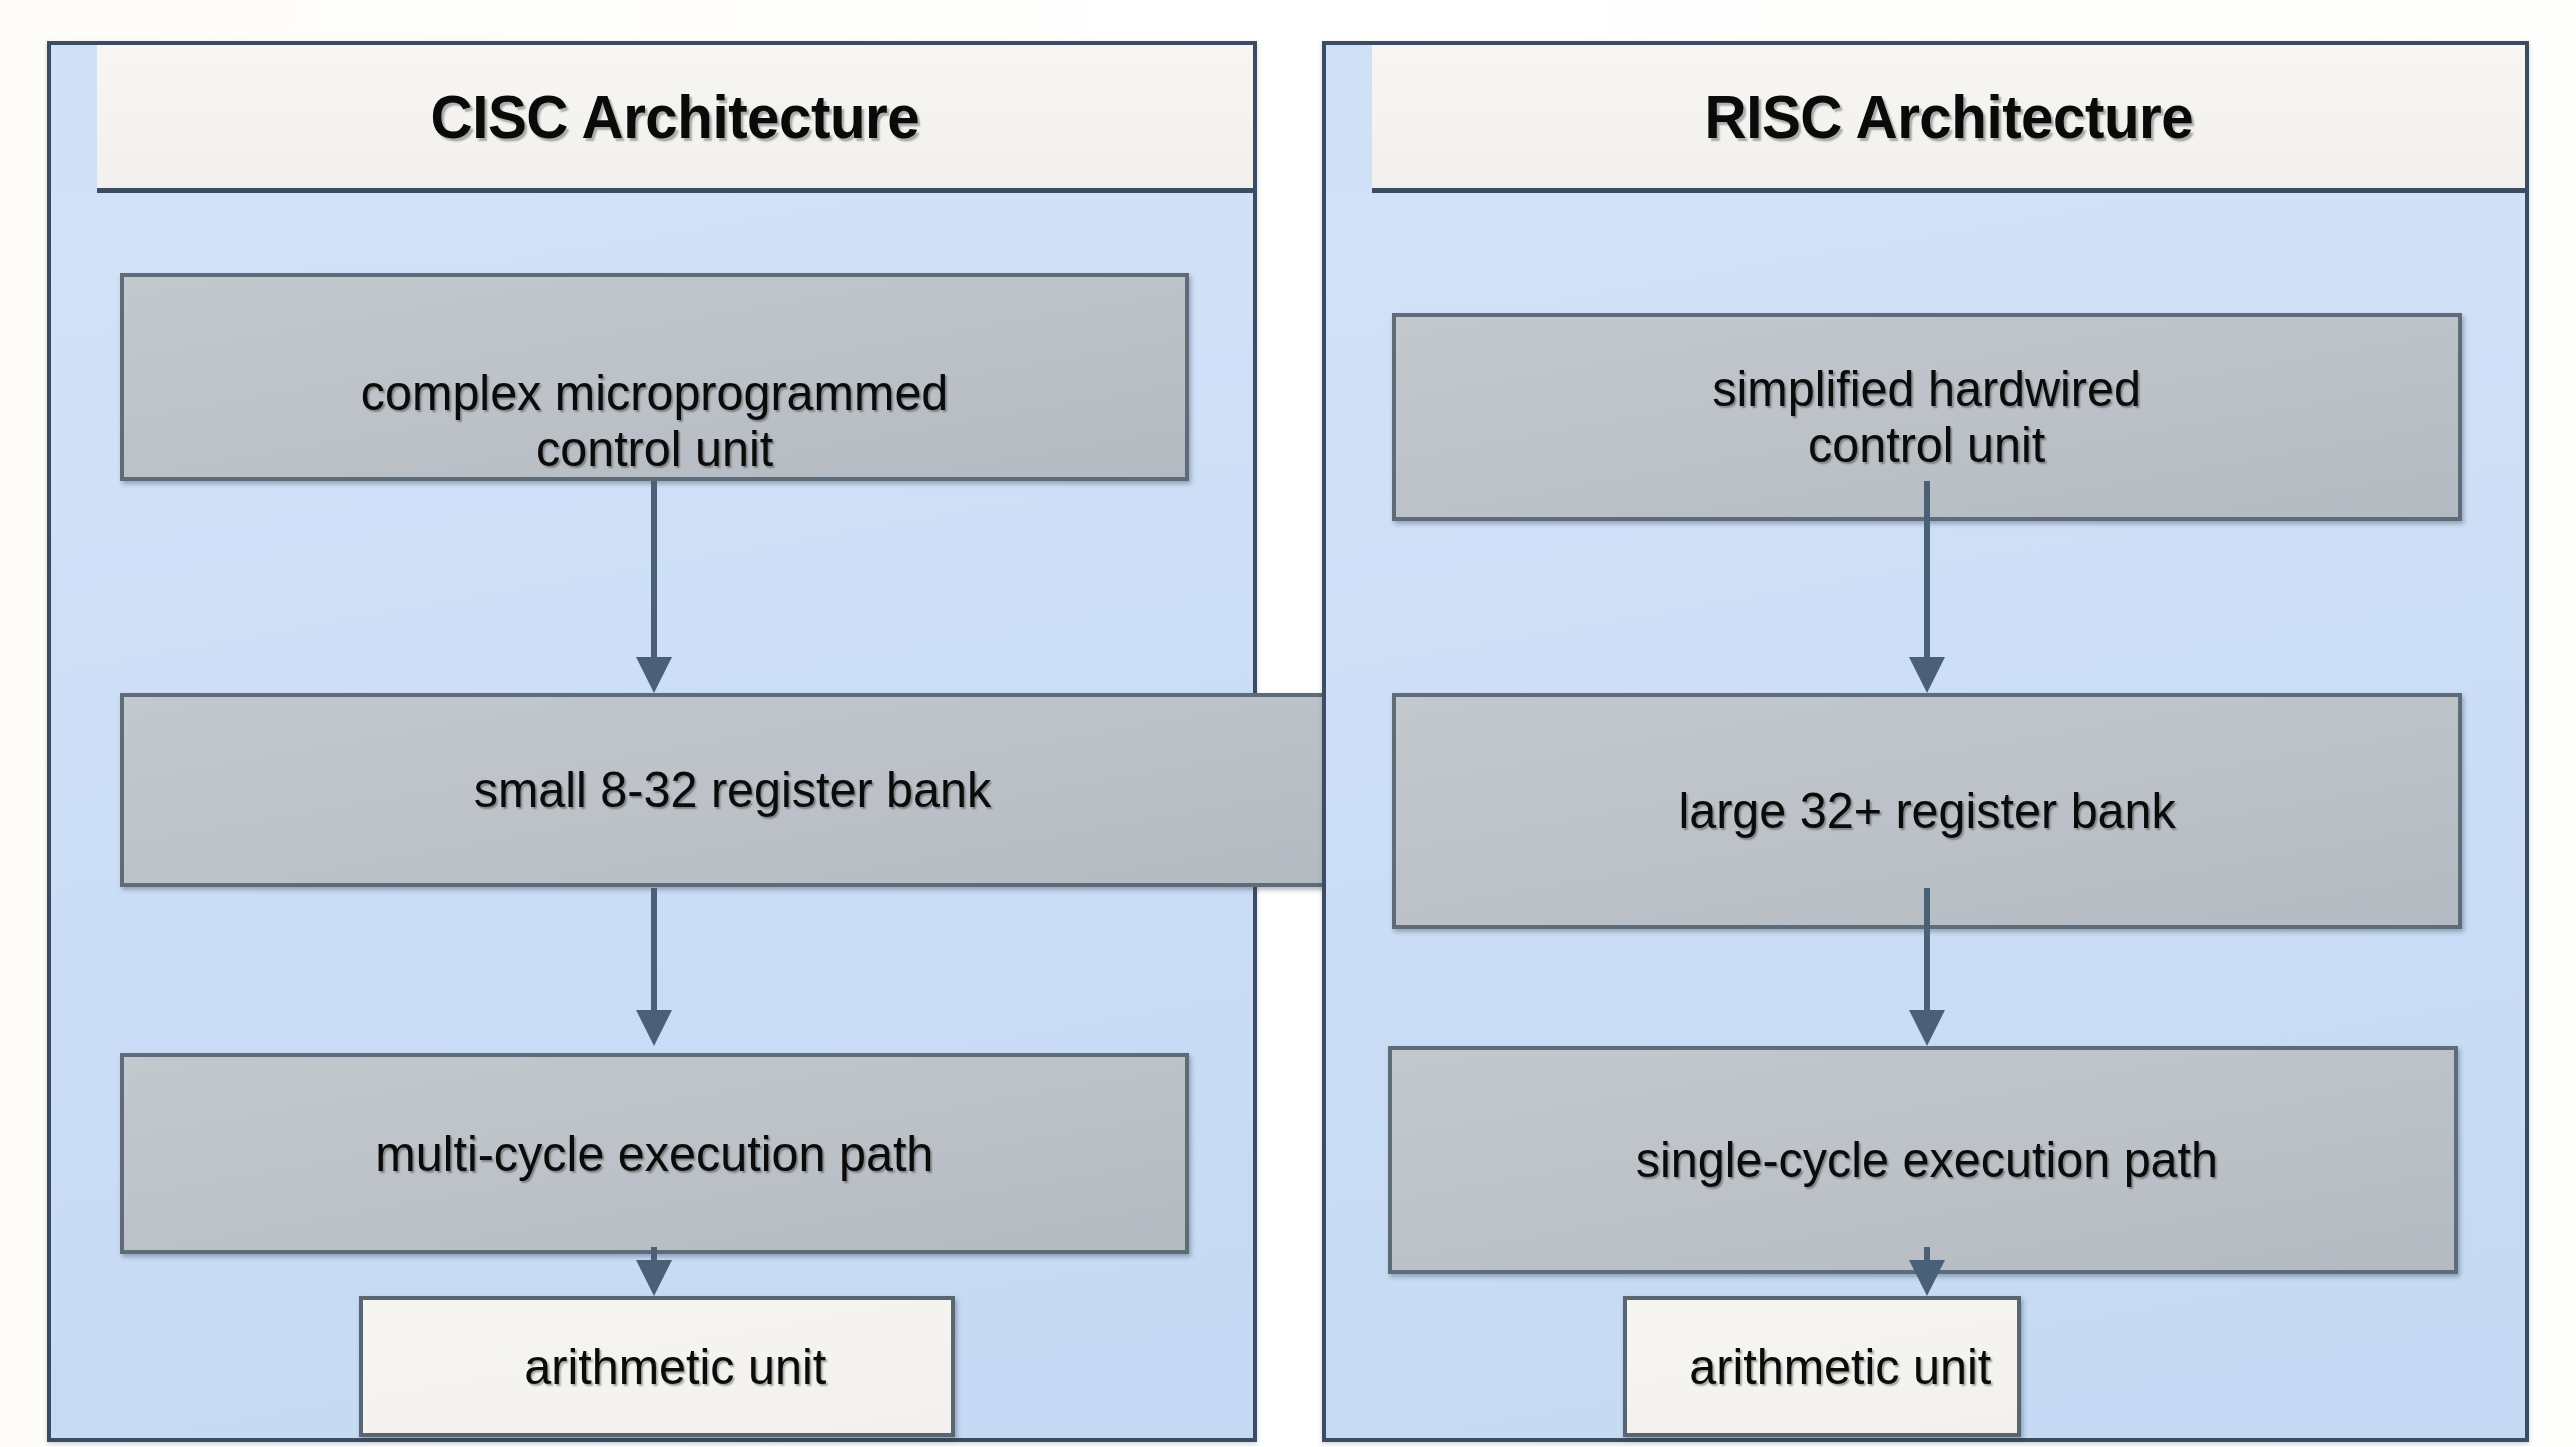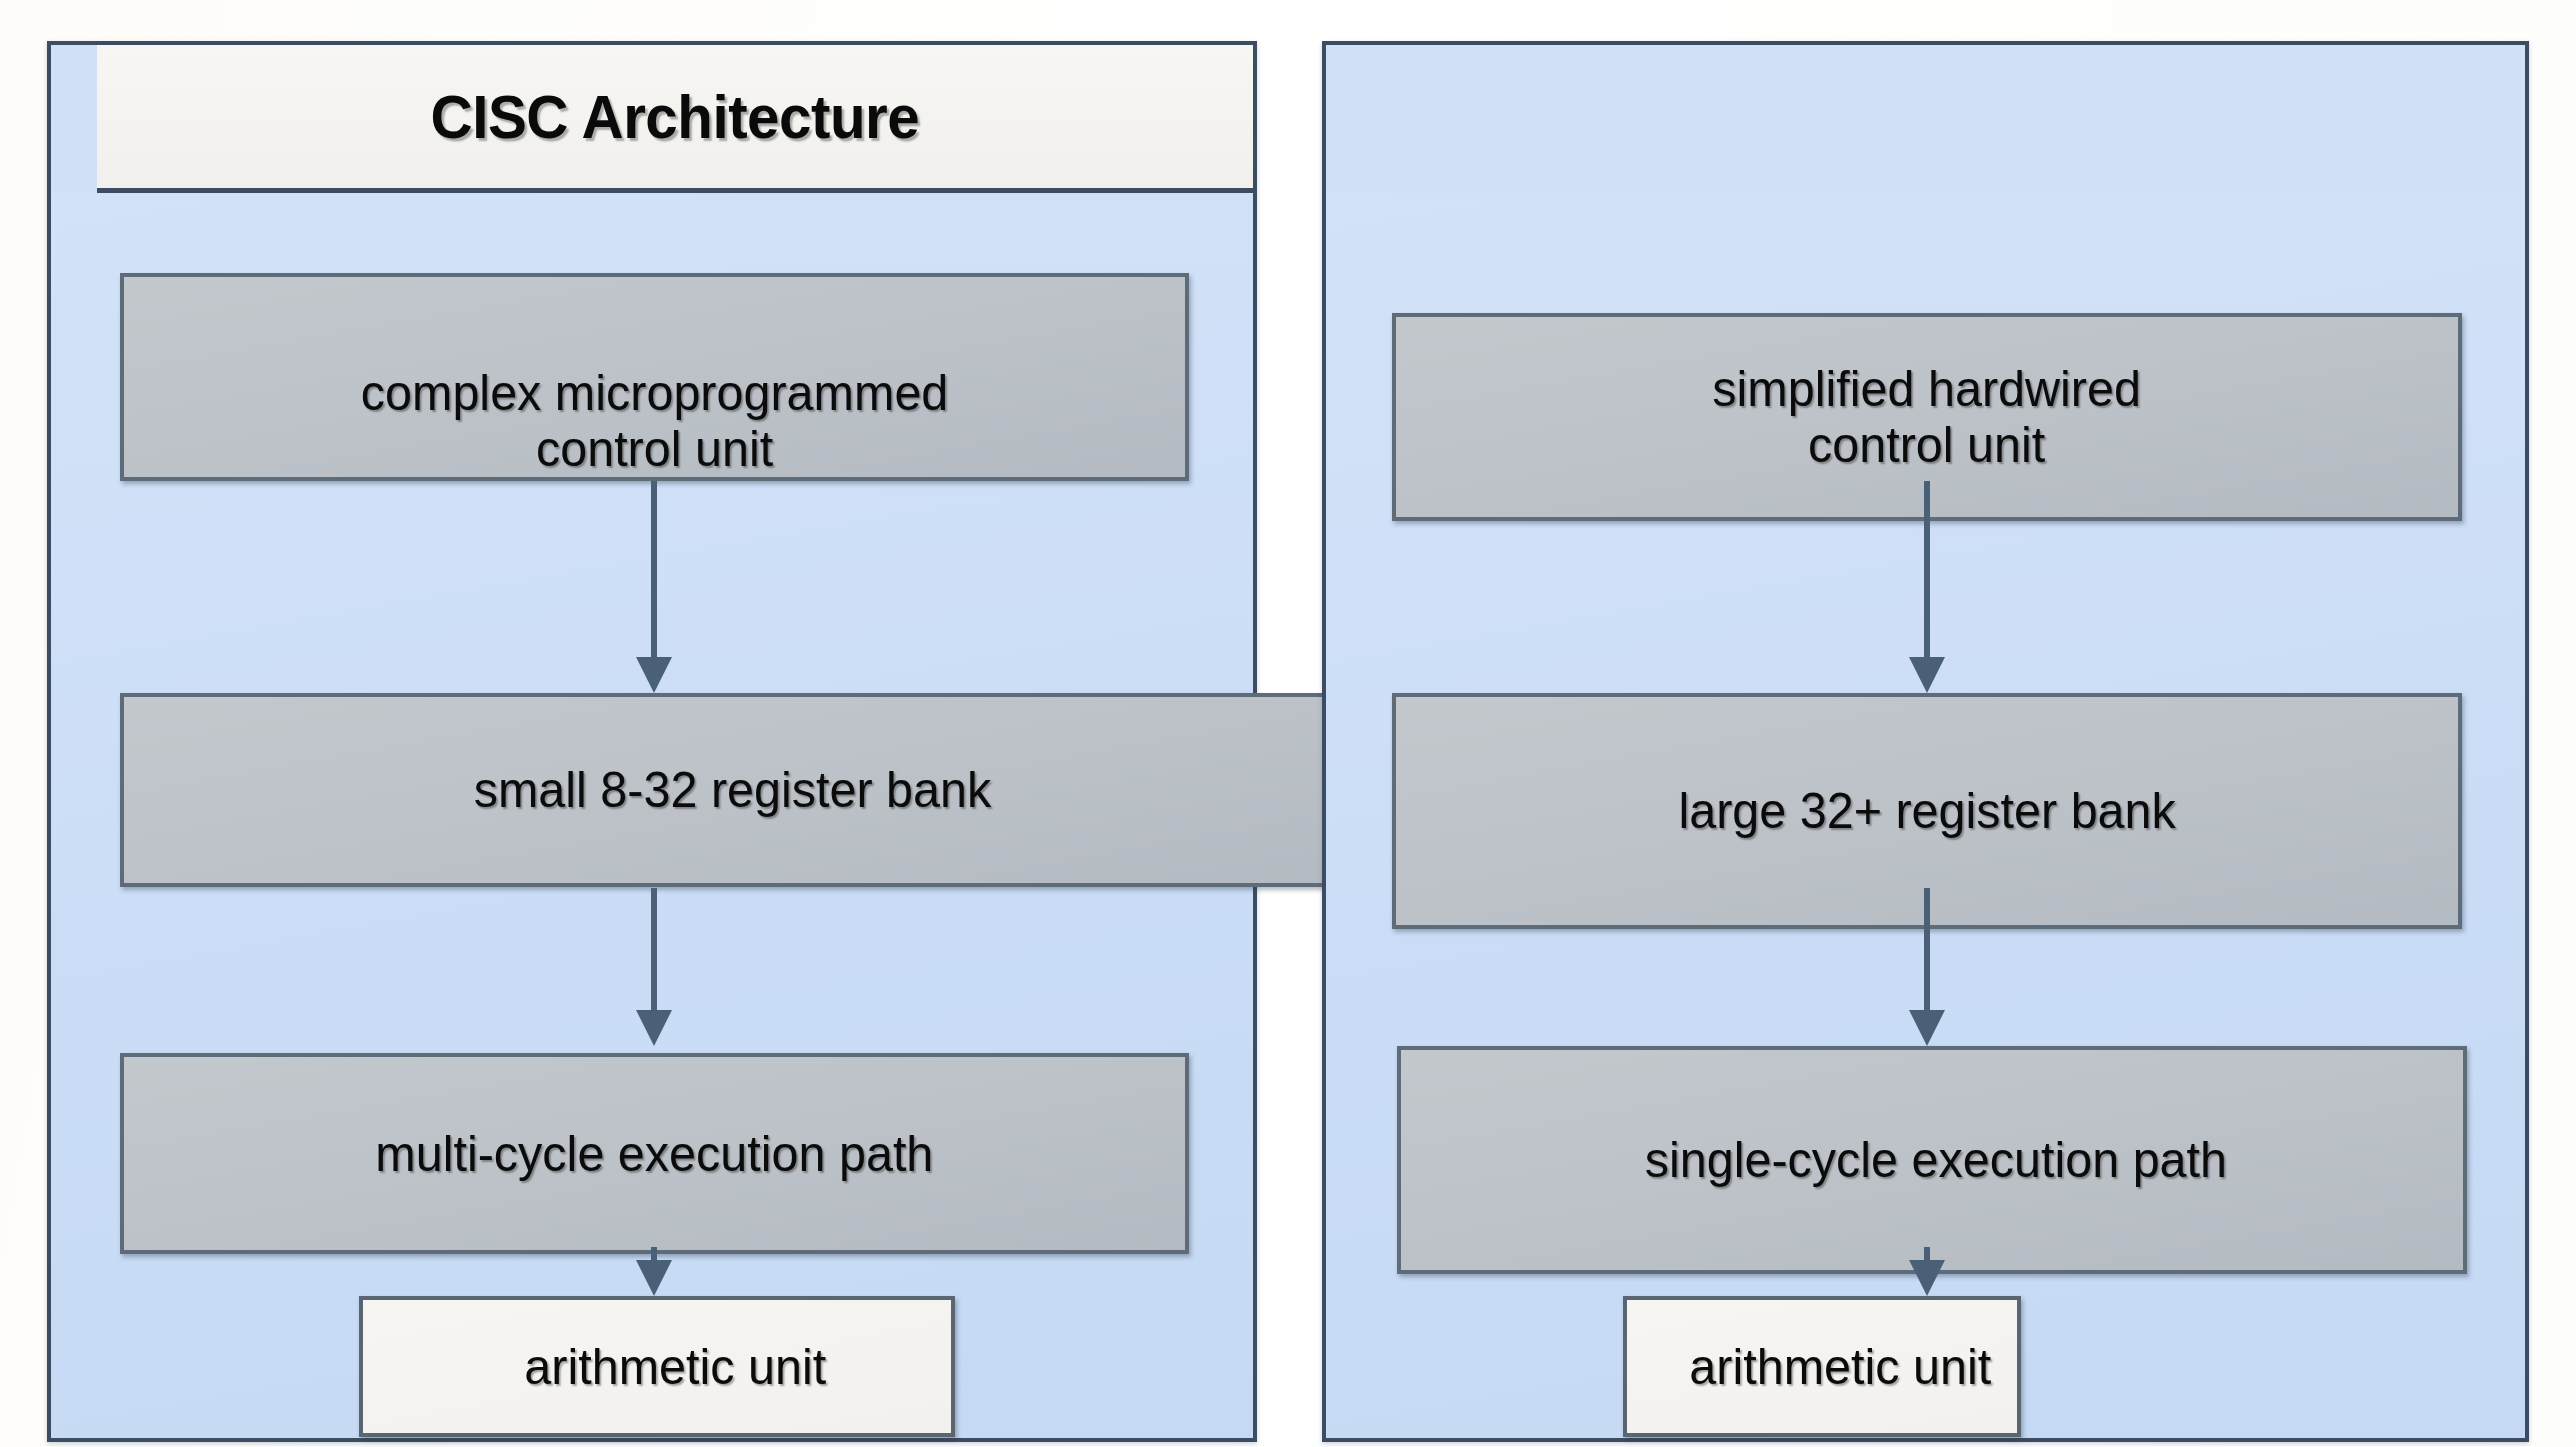--- a/index.html
+++ b/index.html
@@ -152,20 +152,23 @@
 
       <div class="node node-light" style="left:308px; top:1103px; width:596px; height:141px;">
         <span class="node-label">arithmetic unit</span>
       </div>
 
     </div>
   </div>
 
   <div class="panel panel-right">
 
+    <div class="panel-header">
+      <span class="panel-title">RISC Architecture</span>
+    </div>
 
     <div class="panel-body">
 
       <div class="node node-gray" style="left:66px; top:80px; width:1070px; height:208px;margin-top:40px;">
         <span class="node-label">simplified hardwired<br>control unit</span>
       </div>
 
       <div class="arrow" style="left:601px; top:288px; height:213px;">
         <div class="shaft" style="height:176px;"></div>
         <div class="head" style="top:176px;"></div>
@@ -173,21 +176,21 @@
 
       <div class="node node-gray" style="left:66px; top:500px; width:1070px; height:236px;">
         <span class="node-label">large 32+ register bank</span>
       </div>
 
       <div class="arrow" style="left:601px; top:695px; height:158px;">
         <div class="shaft" style="height:122px;"></div>
         <div class="head" style="top:122px;"></div>
       </div>
 
-      <div class="node node-gray" style="left:71px; top:853px; width:1070px; height:228px;padding-left:8px;">
+      <div class="node node-gray" style="left:62px; top:853px; width:1070px; height:228px;padding-left:8px;">
         <span class="node-label">single-cycle execution path</span>
       </div>
 
       <div class="arrow" style="left:601px; top:1054px; height:49px;">
         <div class="shaft" style="height:12.7px;"></div>
         <div class="head" style="top:12.7px;"></div>
       </div>
 
       <div class="node node-light" style="left:297px; top:1103px; width:398px; height:141px;">
         <span class="node-label">arithmetic unit</span>

